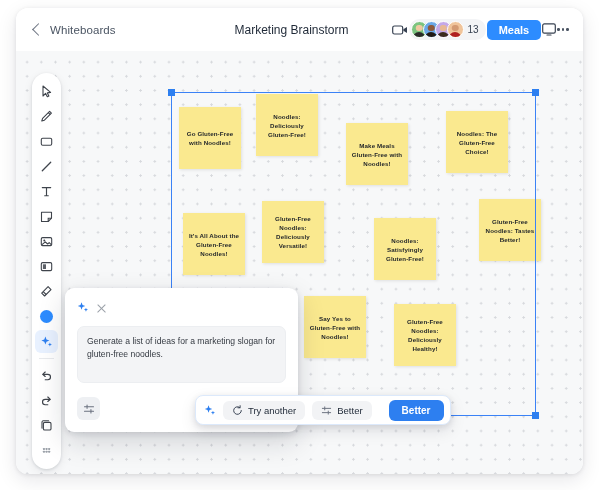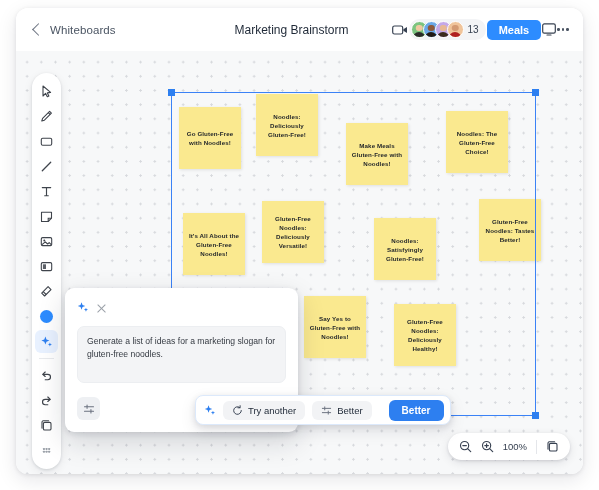--- a/index.html
+++ b/index.html
@@ -635,40 +635,16 @@
               <path d="M1.6 4 H11.4 M1.6 9 H11.4" stroke="#6b7280" stroke-width="1.15" stroke-linecap="round"></path>
               <path d="M4.4 2.2 V5.8 M8.6 7.2 V10.8" stroke="#6b7280" stroke-width="1.15" stroke-linecap="round"></path>
             </svg>
           </span>
           <span>Better</span>
         </div>
 
         <button class="insert-btn">Better</button>
       </div>
 
-      <div class="zoom-bar">
-        <span class="zbtn">
-          <svg width="13" height="13" viewBox="0 0 13 13">
-            <circle cx="5.6" cy="5.6" r="4.1" fill="none" stroke="#374151" stroke-width="1.15"></circle>
-            <path d="M8.6 8.6 L11.7 11.7" stroke="#374151" stroke-width="1.15" stroke-linecap="round"></path>
-            <path d="M3.8 5.6 H7.4" stroke="#374151" stroke-width="1.15" stroke-linecap="round"></path>
-          </svg>
-        </span>
-        <span class="zbtn">
-          <svg width="13" height="13" viewBox="0 0 13 13">
-            <circle cx="5.6" cy="5.6" r="4.1" fill="none" stroke="#374151" stroke-width="1.15"></circle>
-            <path d="M8.6 8.6 L11.7 11.7" stroke="#374151" stroke-width="1.15" stroke-linecap="round"></path>
-            <path d="M3.8 5.6 H7.4 M5.6 3.8 V7.4" stroke="#374151" stroke-width="1.15" stroke-linecap="round"></path>
-          </svg>
-        </span>
-        <span class="zlevel">100%</span>
-        <span class="zsep"></span>
-        <span class="zbtn">
-          <svg width="13" height="13" viewBox="0 0 13 13">
-            <rect x="3.4" y="3.4" width="7.6" height="7.6" rx="1.3" fill="none" stroke="#374151" stroke-width="1.1"></rect>
-            <path d="M2 9.2 A1.3 1.3 0 0 1 2 8.5 V3 A1.3 1.3 0 0 1 3.3 1.8 H8.6" fill="none" stroke="#374151" stroke-width="1.1" stroke-linecap="round"></path>
-          </svg>
-        </span>
-      </div>
 
     </div>
   </div>
 </div>
 
 </body></html>

